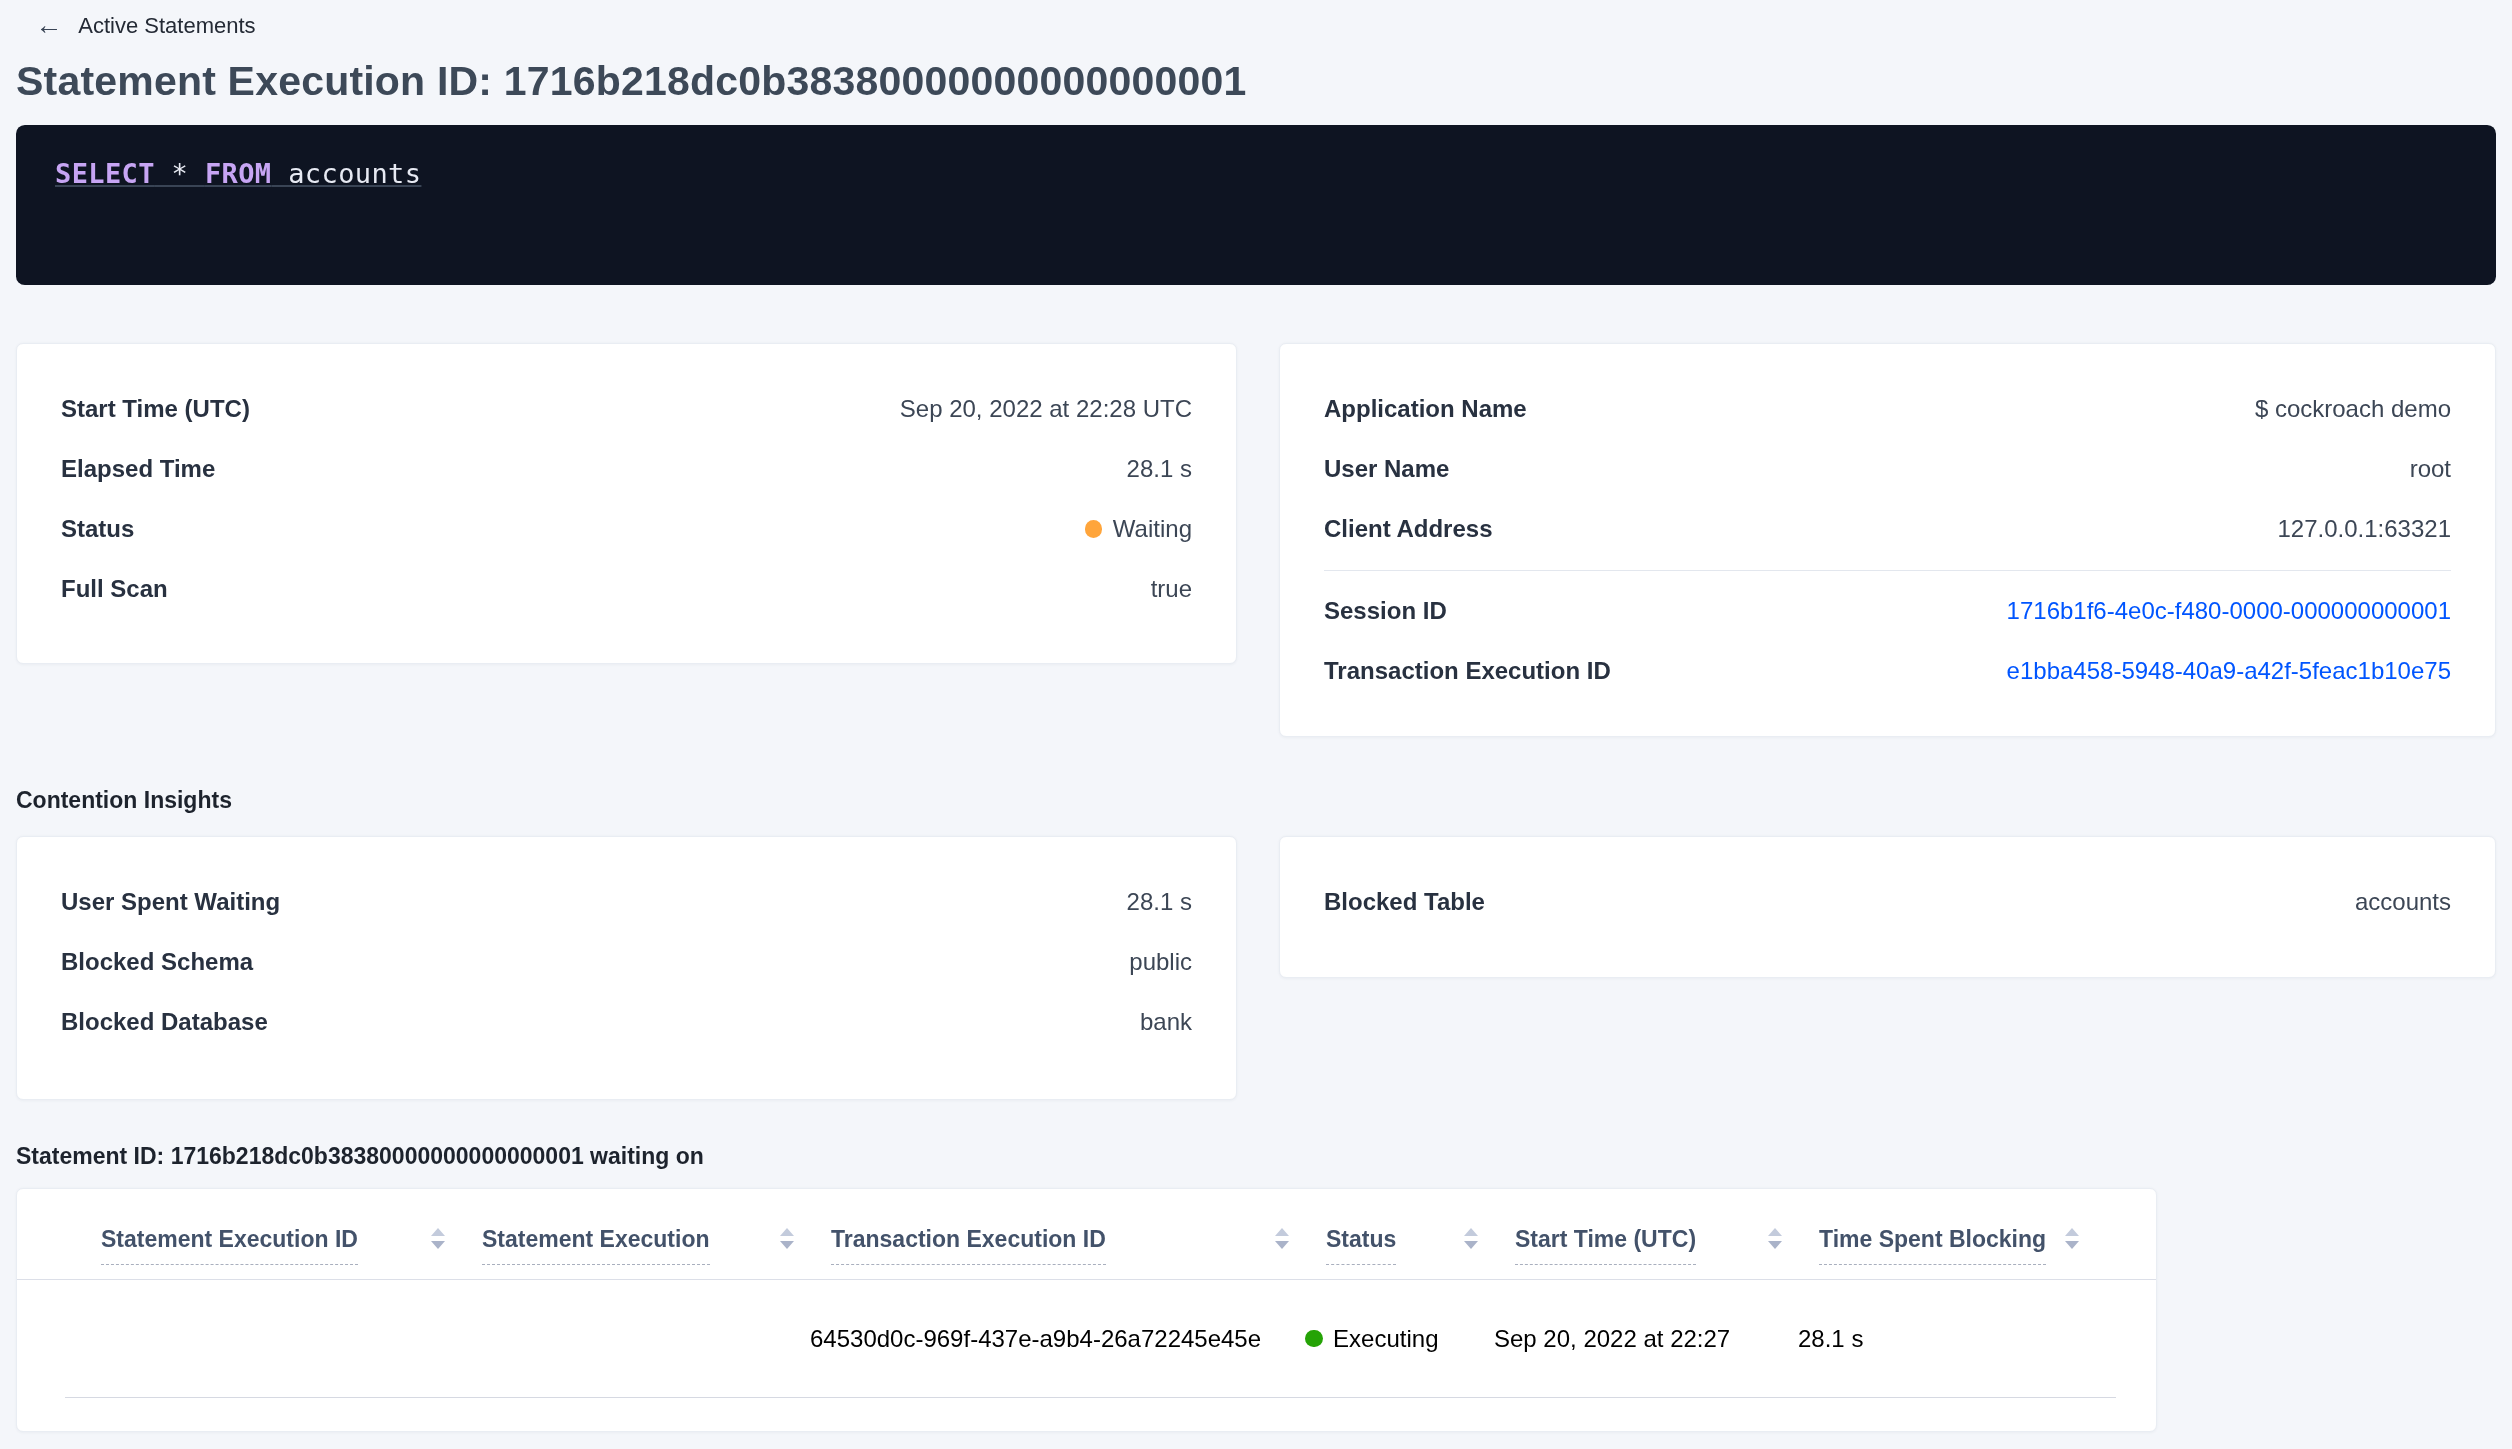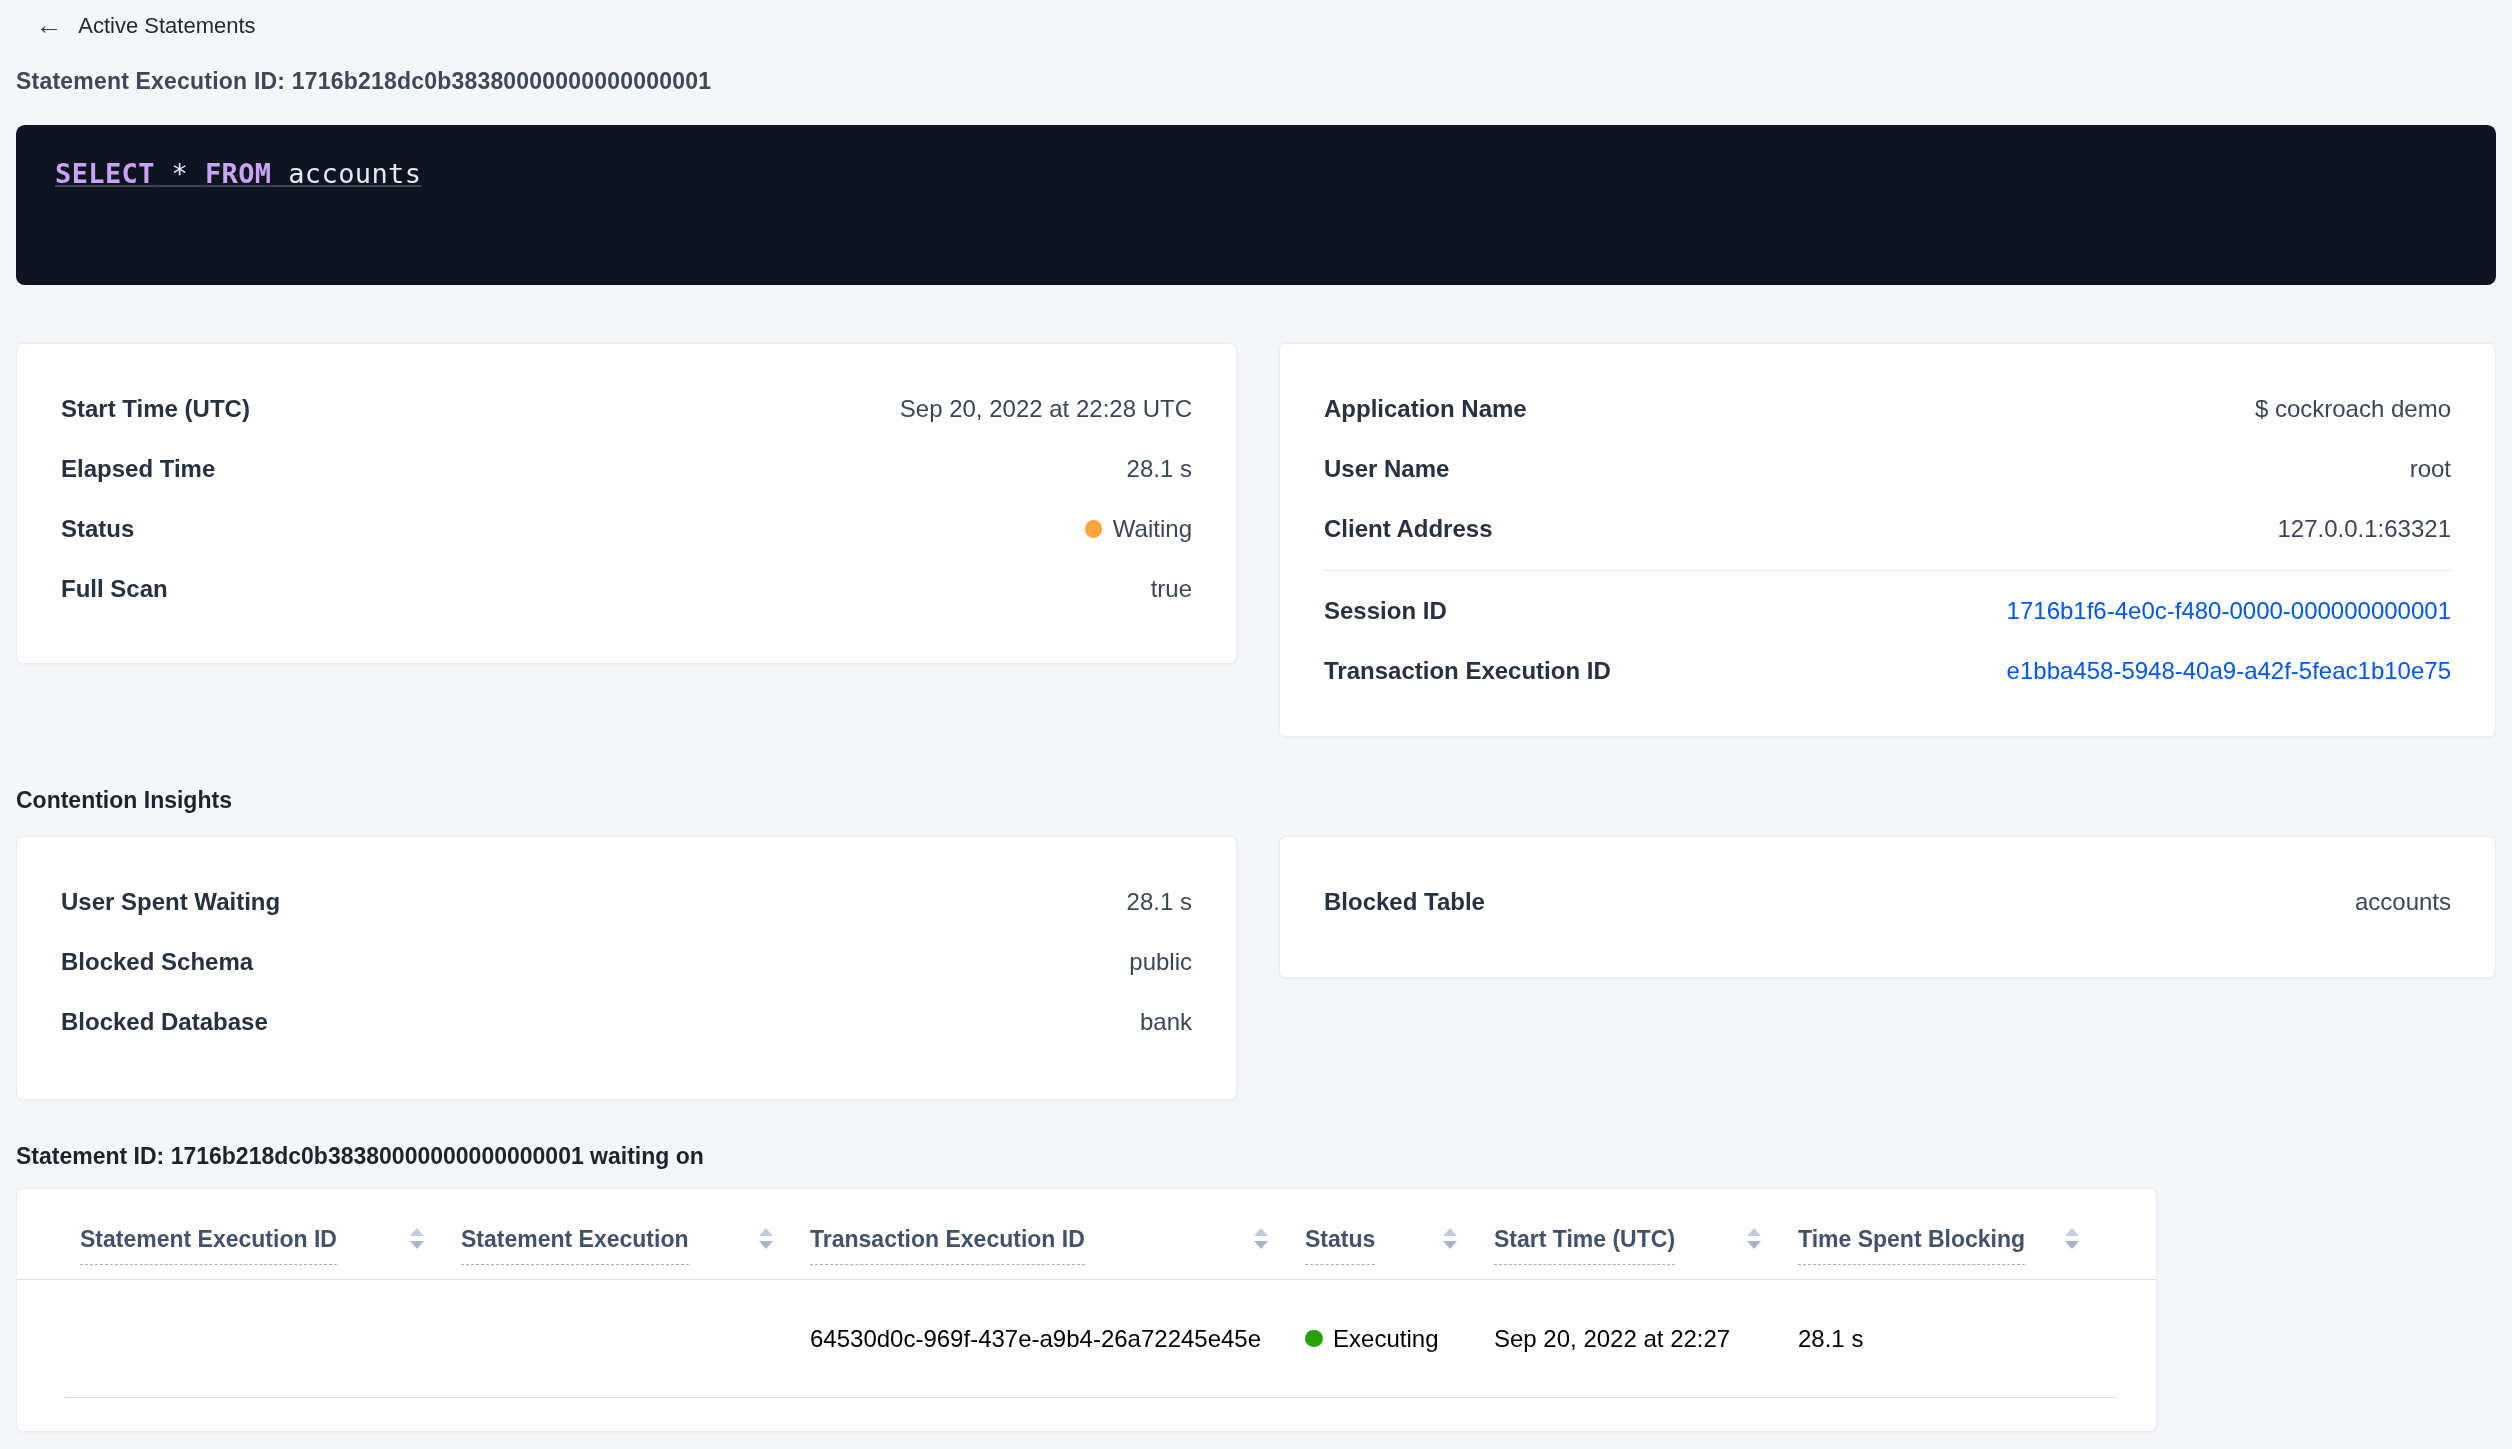--- a/index.html
+++ b/index.html
@@ -16,21 +16,21 @@
   
   .breadcrumb{
     display:inline-flex;align-items:center;gap:16px;
     margin:7px 0 0 19.3px;font-size:22px;color:#242a35;
     text-decoration:none;cursor:pointer;line-height:30px;
   }
   .breadcrumb .arrow{font-size:27px;line-height:1;color:#394455;}
 
   
   h1.title{
-    margin:21px 0 0;font-size:23px;line-height:39px;
+    margin:21px 0 0;font-size:41px;line-height:39px;
     font-weight:700;color:#3d4958;letter-spacing:0.2px;
   }
 
   
   .sql-box{
     margin-top:24.6px;height:160px;box-sizing:border-box;
     background:#0e1422;border-radius:8.8px;padding:33px 39px;
   }
   .sql-box code{
     font-family:"DejaVu Sans Mono","Liberation Mono",monospace;
@@ -70,21 +70,21 @@
   .table-card{
     margin-top:14px;width:2141px;background:#fff;
     border:0.9px solid #e9edf3;border-radius:7px;
     box-shadow:0 0.9px 2.6px rgba(60,70,90,.05);
     box-sizing:border-box;padding:0 0 33px;
   }
   .thead,.trow{
     display:grid;
     grid-template-columns:381px 349px 495px 189px 304px auto;
   }
-  .thead{padding:37px 40px 14px 63px;border-bottom:0.9px solid #dcdfe8;}
+  .thead{padding:37px 40px 14px 84px;border-bottom:0.9px solid #dcdfe8;}
   .th{
     display:flex;justify-content:space-between;align-items:flex-start;
     padding-right:37px;font-size:23px;font-weight:700;color:#43526a;
   }
   .th-label{border-bottom:1.8px dashed #a9afbe;padding-bottom:11.4px;cursor:pointer;}
   .sort{display:inline-flex;flex-direction:column;gap:4.4px;margin-top:2.6px;cursor:pointer;flex:0 0 auto;}
   .tri-up{width:0;height:0;border-left:7px solid transparent;border-right:7px solid transparent;border-bottom:8.8px solid #c3cbdc;}
   .tri-down{width:0;height:0;border-left:7px solid transparent;border-right:7px solid transparent;border-top:8.8px solid #aab3c9;}
 
   .tbody{margin:0 40px 0 48px;}

